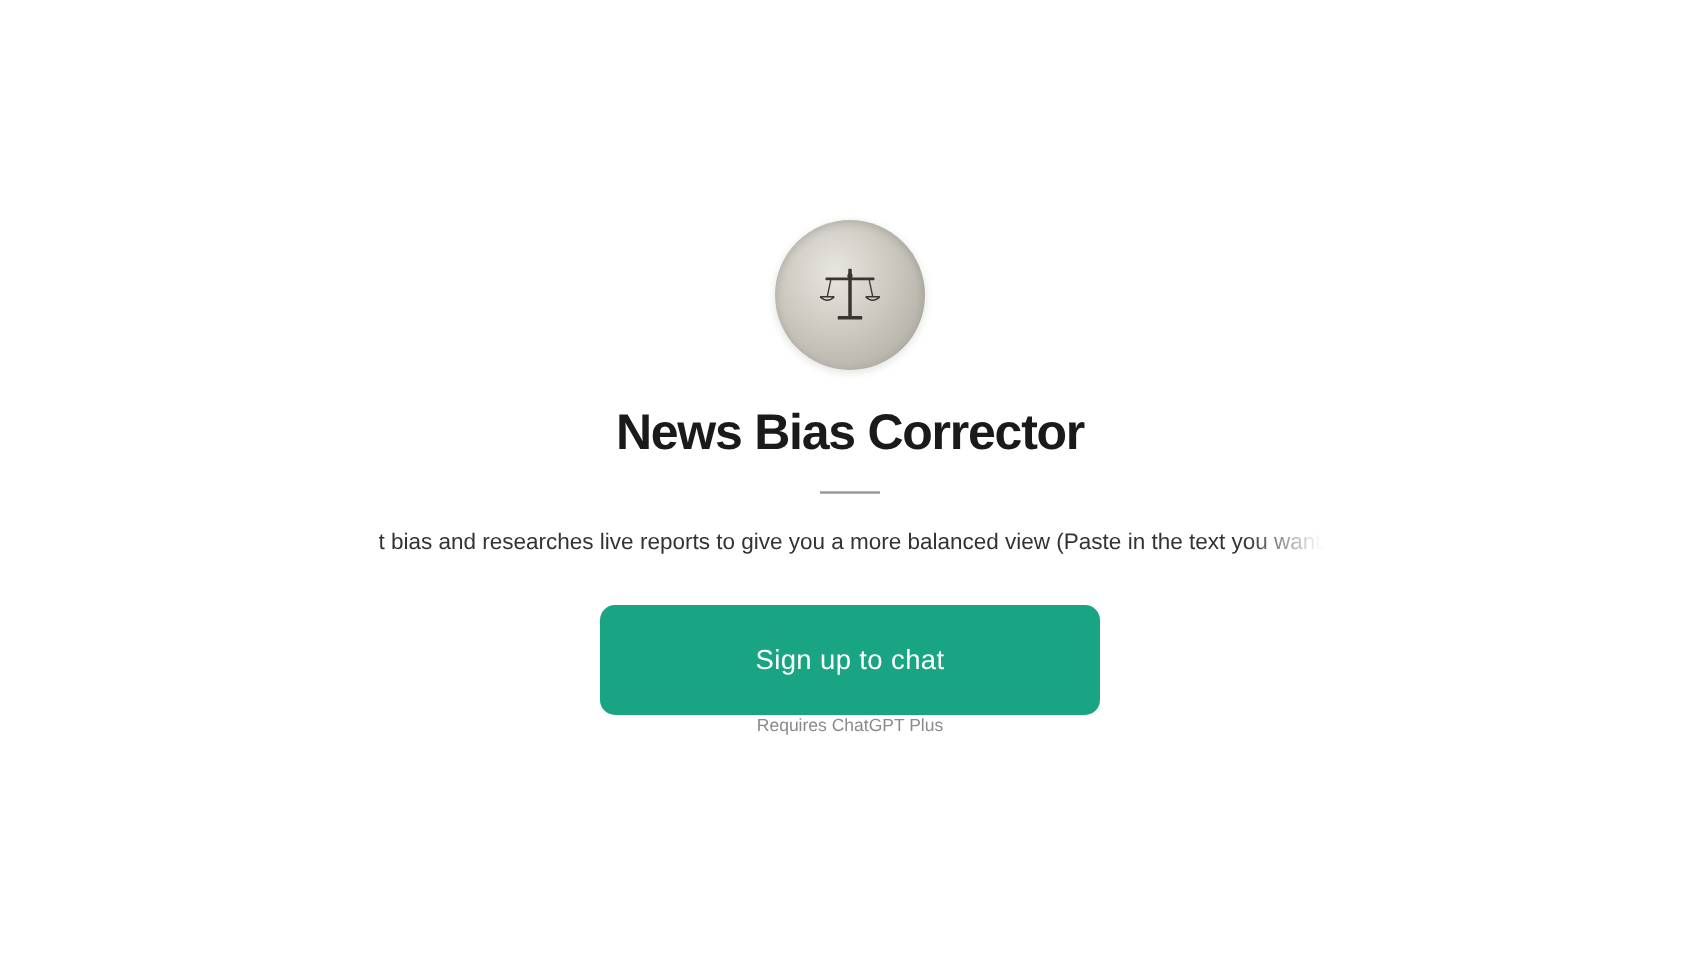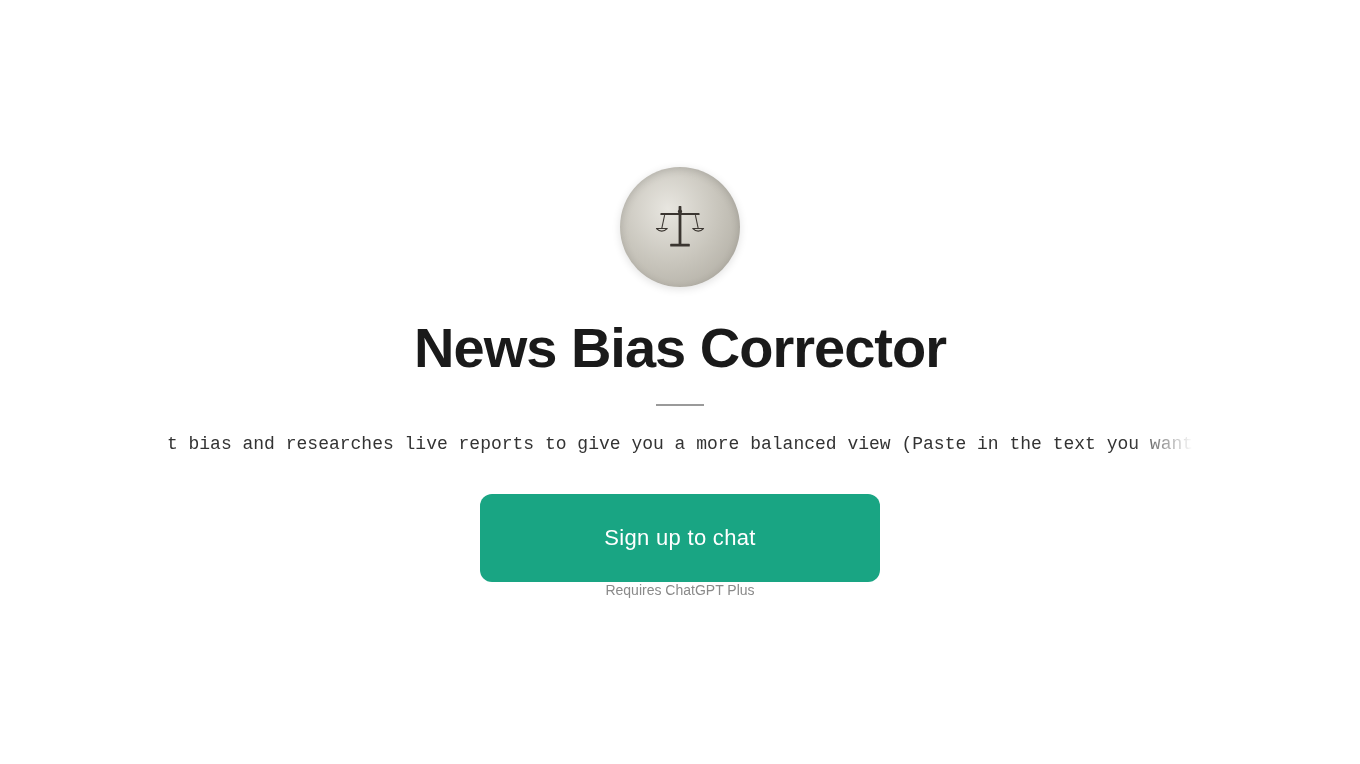--- a/index.html
+++ b/index.html
@@ -43,21 +43,21 @@
       overflow: hidden;
     }
 
     .scales-icon {
       width: 70px;
       height: 70px;
       color: #3a3530;
     }
 
     .app-title {
-      font-size: 56px;
+      font-size: 40px;
       font-weight: 700;
       color: #1a1a1a;
       letter-spacing: -1px;
       margin-bottom: 24px;
       text-align: left;
     }
 
     .divider {
       width: 48px;
       height: 2px;
@@ -67,21 +67,20 @@
 
     .description-text {
       font-size: 18px;
       color: #333333;
       text-align: center;
       max-width: 1340px;
       white-space: nowrap;
       overflow: hidden;
       margin-bottom: 40px;
       position: relative;
-      font-family: Liberation Mono, monospace;
     }
 
     .description-text::after {
       content: '';
       position: absolute;
       right: 0;
       top: 0;
       width: 60px;
       height: 100%;
       background: linear-gradient(to right, transparent, #ffffff);

